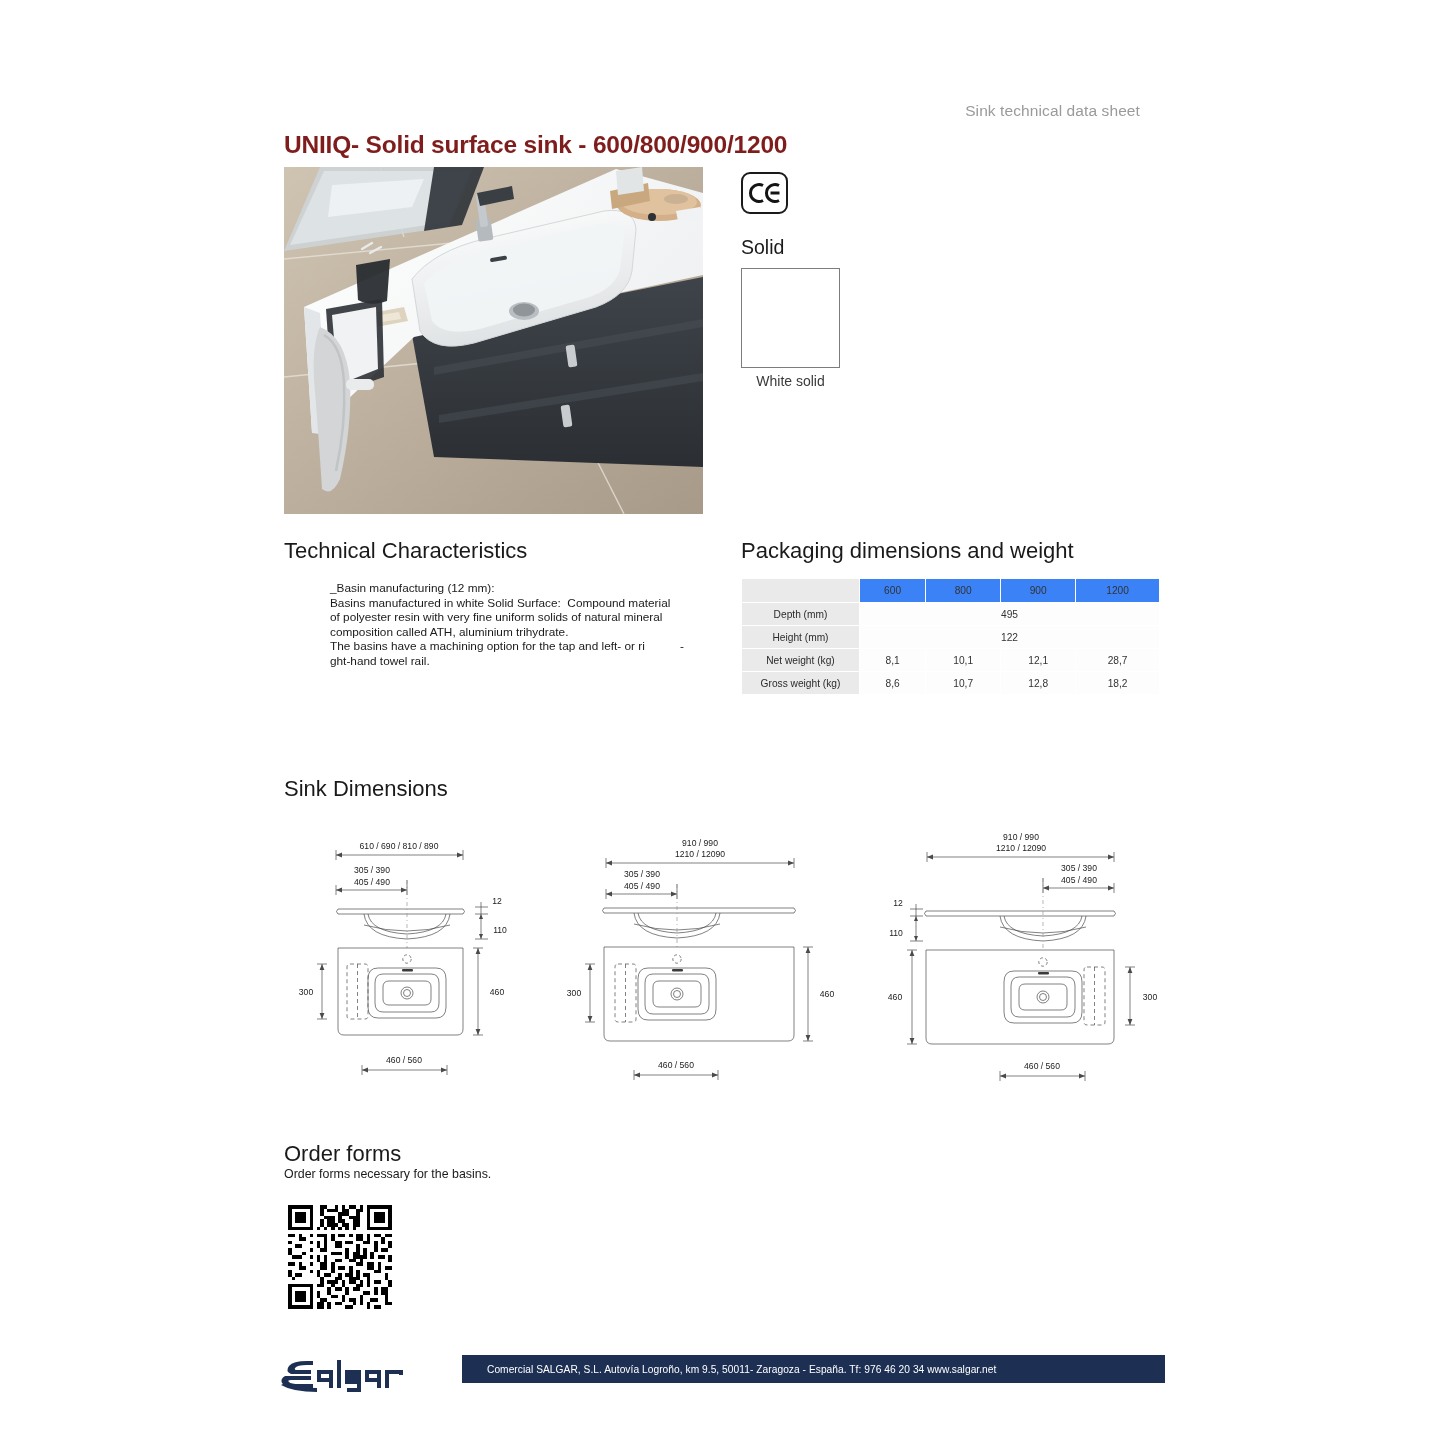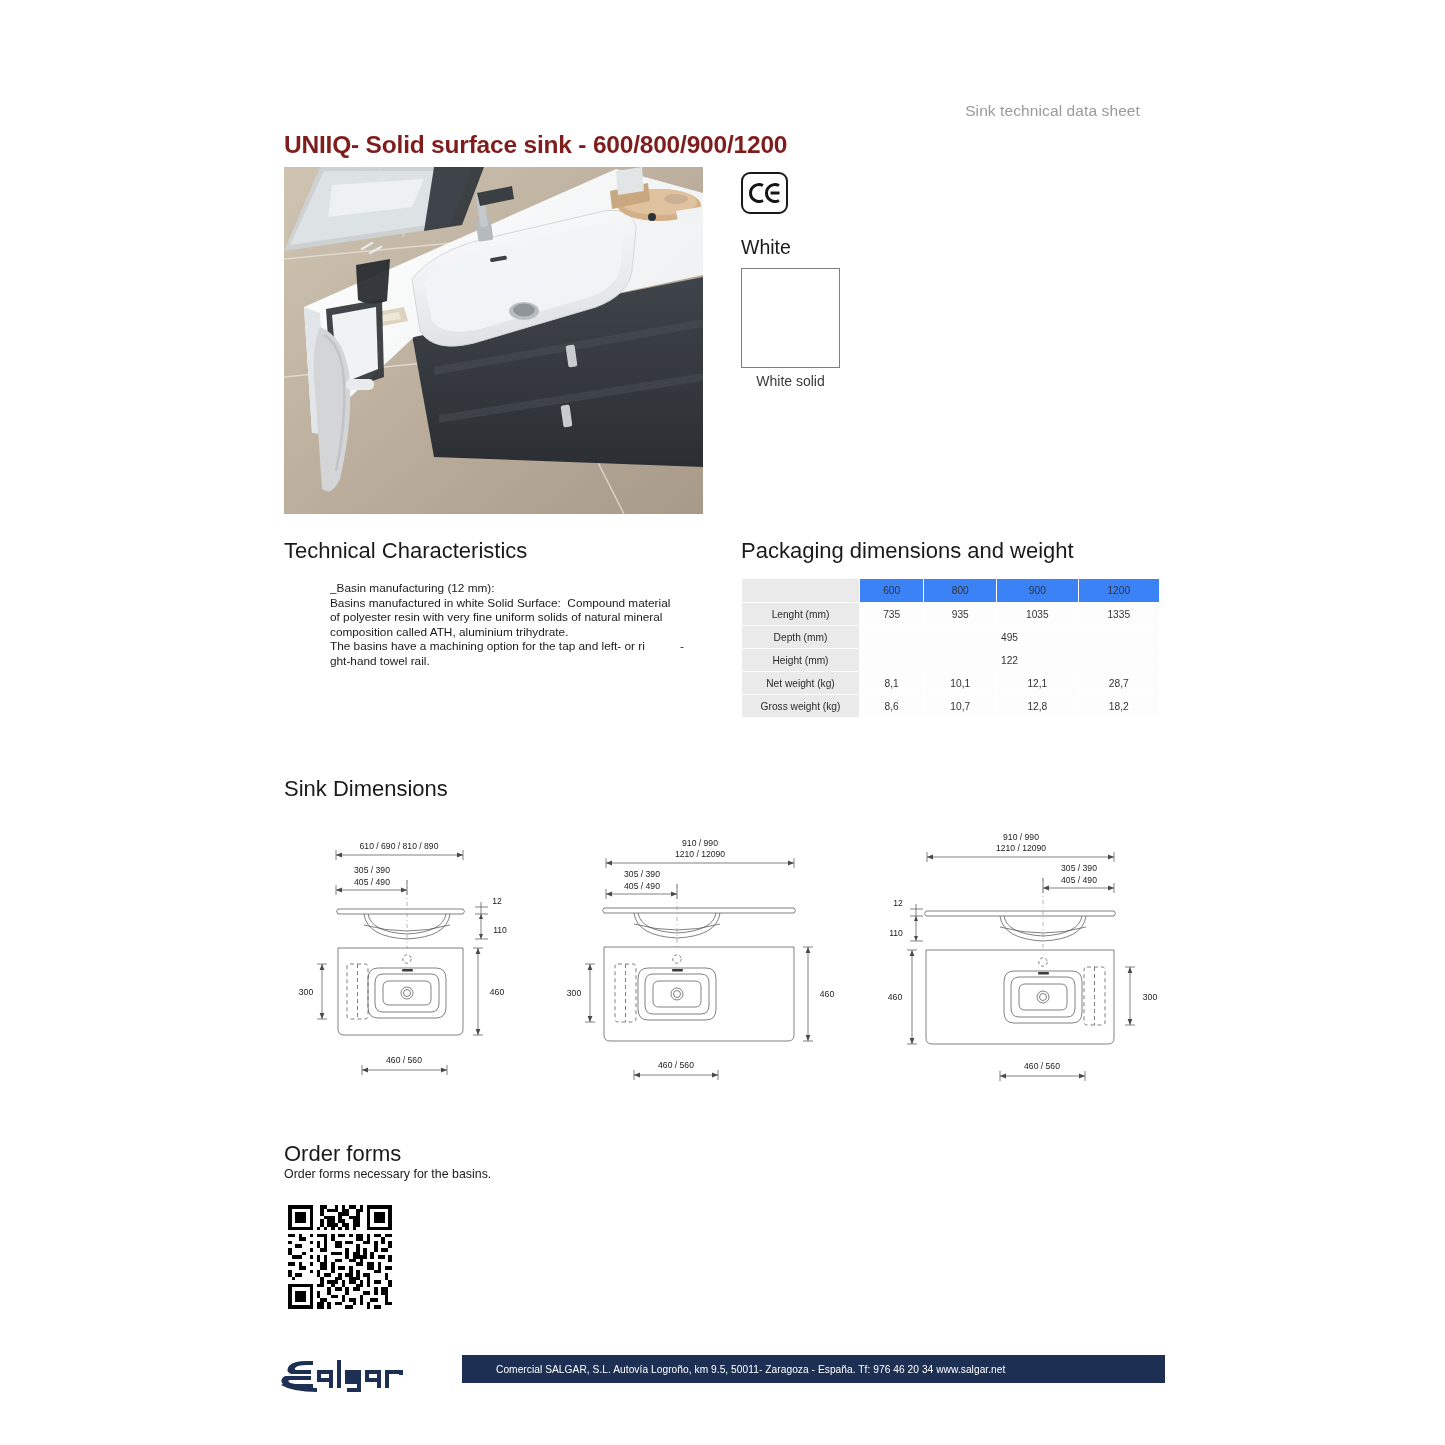--- a/index.html
+++ b/index.html
@@ -113,21 +113,21 @@
     width: 133px; height: 40px;
   }
   .logo svg { display:block; width:100%; height:100%; }
   .footer-bar {
     position: absolute; left: 462px; top: 1355px;
     width: 703px; height: 28px;
     background: #1d3054;
     display: flex; align-items: center;
   }
   .footer-text {
-    color: #ffffff; font-size: 10.2px; padding-left: 34px;
+    color: #ffffff; font-size: 10.2px; padding-left: 25px;
     letter-spacing: .05px; white-space: nowrap;
   }
 </style>
 </head>
 <body>
 
 <div class="page">
 
   <div class="doc-header">Sink technical data sheet</div>
 
@@ -215,21 +215,21 @@
   </div>
 
   <div class="ce-mark">
     <svg width="34" height="22" viewBox="0 0 34 22">
       <path d="M15 3.5 A8.5 8.5 0 1 0 15 18.5" fill="none" stroke="#141414" stroke-width="3"></path>
       <path d="M31 3.5 A8.5 8.5 0 1 0 31 18.5" fill="none" stroke="#141414" stroke-width="3"></path>
       <path d="M22.5 11 H31.5" stroke="#141414" stroke-width="3"></path>
     </svg>
   </div>
 
-  <div class="finish-title">White</div>
+  <div class="finish-title">Solid</div>
   <div class="finish-swatch"></div>
   <div class="finish-caption">White solid</div>
 
   <div class="sec-head" id="h-tech">Technical Characteristics</div>
 
   <div class="tech-body">
     <div class="ln">_Basin manufacturing (12 mm):</div>
     <div class="ln">Basins manufactured in white Solid Surface:  Compound material</div>
     <div class="ln">of polyester resin with very fine uniform solids of natural mineral</div>
     <div class="ln">composition called ATH, aluminium trihydrate.</div>
@@ -240,27 +240,20 @@
   <div class="sec-head" id="h-pack">Packaging dimensions and weight</div>
 
   <table class="pack-table">
     <tbody>
       <tr class="head">
         <td class="lbl"></td>
         <td>600</td>
         <td>800</td>
         <td>900</td>
         <td>1200</td>
-      </tr>
-      <tr>
-        <td class="lbl">Lenght (mm)</td>
-        <td>735</td>
-        <td>935</td>
-        <td>1035</td>
-        <td>1335</td>
       </tr>
       <tr>
         <td class="lbl">Depth (mm)</td>
         <td colspan="4">495</td>
       </tr>
       <tr>
         <td class="lbl">Height (mm)</td>
         <td colspan="4">122</td>
       </tr>
       <tr>

